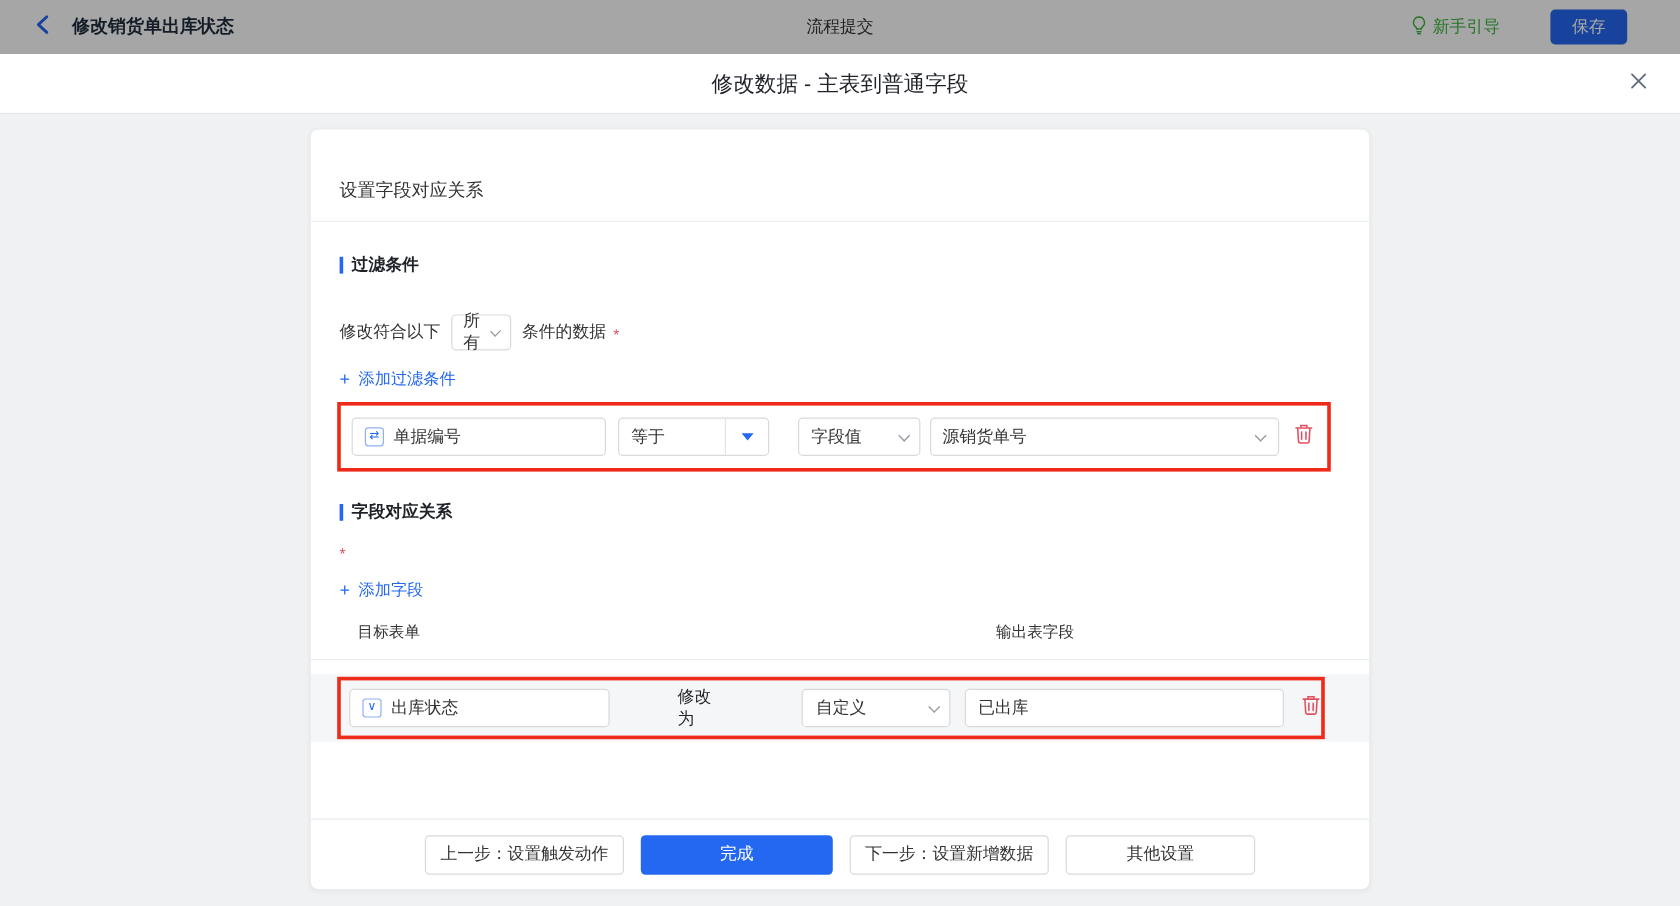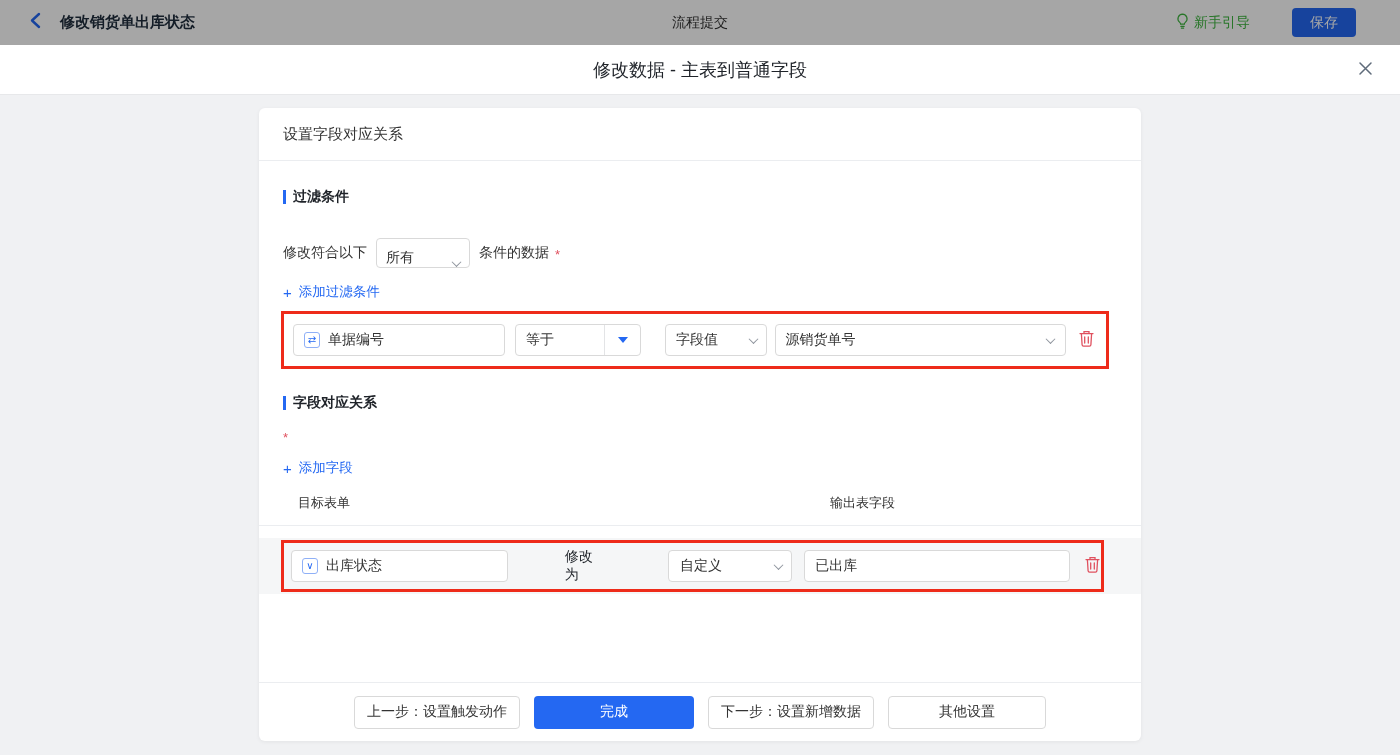--- a/index.html
+++ b/index.html
@@ -23,30 +23,30 @@
     display:flex; align-items:center; justify-content:center; }
   .modal-title { font-size:18px; font-weight:500; color:#1f2329; }
   .modal-close { position:absolute; right:24px; top:14px; width:22px; height:22px;
     display:flex; align-items:center; justify-content:center; cursor:pointer; }
 
   
   .modal-body { height:660px; padding-top:13px; }
   .card { width:882px; height:633px; margin:0 auto; background:#fff; border-radius:6px;
     box-shadow:0 1px 4px rgba(0,0,0,0.06); display:flex; flex-direction:column; overflow:hidden; }
   .card-title { height:53px; flex:none; display:flex; align-items:center; padding:0 24px;
-    font-size:15px; color:#333; border-bottom:1px solid #ebedf0; }
+    font-size:15px; color:#333; border-bottom:1px solid #ebedf0;margin-top:24px; }
 
   .section-heading { margin:0 24px; display:flex; align-items:center; font-size:14px; font-weight:700; color:#1f2329; }
   .section-bar { width:3px; height:14px; background:#2468f2; margin-right:7px; }
   .heading-filter { margin-top:27px; }
   .heading-mapping { margin-top:25px; }
 
   .match-row { margin:32px 24px 0; display:flex; align-items:center; font-size:14px; color:#333; }
-  .select-sm { width:94px; height:30px; border:1px solid #d9d9d9; border-radius:4px; margin:0 9px;
-    display:flex; align-items:flex-end; padding:0 9px; font-size:14px; cursor:pointer; background:#fff; }
+  .select-sm { width:50px; height:30px; border:1px solid #d9d9d9; border-radius:4px; margin:0 9px;
+    display:flex; align-items:center; padding:0 9px; font-size:14px; cursor:pointer; background:#fff; }
   .required { color:#e0515f; font-size:13px; margin-left:6px; margin-top:3px; }
 
   .add-link { margin:15px 24px 0; display:flex; align-items:center; gap:7px;
     color:#2468f2; font-size:13.5px; cursor:pointer; width:fit-content; }
   .add-link .plus { font-size:15px; line-height:13px; }
   .add-link-2 { margin-top:14px; }
 
   .chev { display:inline-block; width:7px; height:7px; border-right:1.4px solid #8f959e;
     border-bottom:1.4px solid #8f959e; transform:rotate(45deg) translate(-1px,-1px); margin-left:auto; }
   .caret-down { width:0; height:0; border-left:5px solid transparent; border-right:5px solid transparent;

